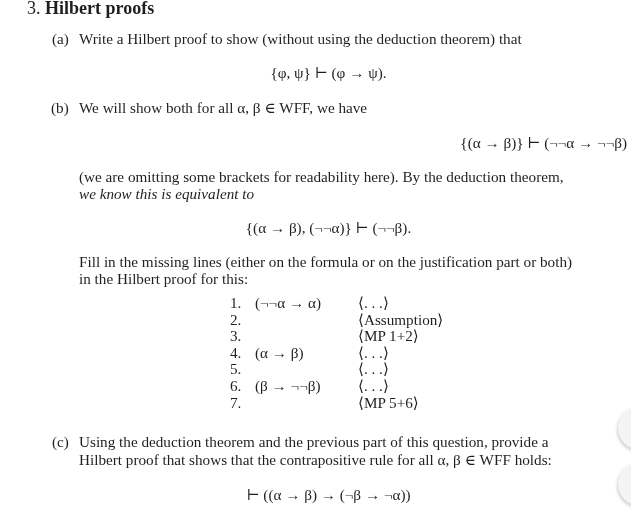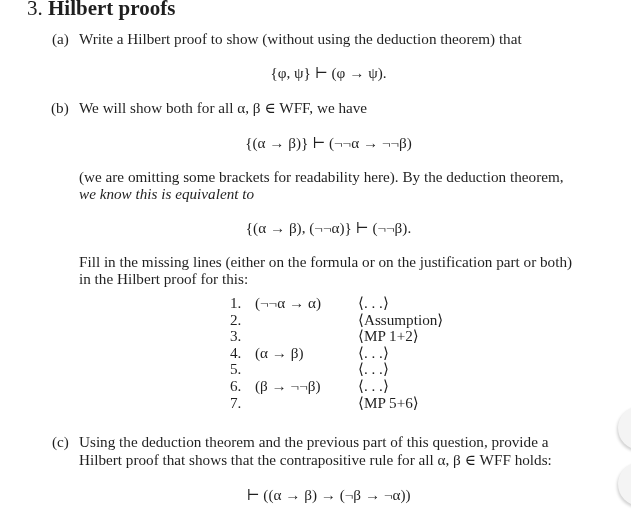--- a/index.html
+++ b/index.html
@@ -18,21 +18,21 @@
   .line {
     position: absolute;
     white-space: nowrap;
     font-family: "Liberation Serif", "DejaVu Serif", serif;
     font-size: 15.2px;
     line-height: 17px;
     color: #1f1f1f;
   }
   .title {
     font-weight: bold;
-    font-size: 21px;
+    font-size: 18px;
   }
   .title .num { font-weight: normal; }
   .math {
     position: absolute;
     white-space: nowrap;
     font-family: "Liberation Serif", "DejaVu Serif", serif;
     font-size: 15.2px;
     line-height: 17px;
     color: #1f1f1f;
     left: 0; right: 4px;
@@ -76,21 +76,21 @@
   <span class="num">3.</span>
   <span>Hilbert proofs</span>
 </div>
 
 <div class="line" style="left:52px; top:30px;">(a)</div>
 <div class="line" style="left:79px; top:30px;">Write a Hilbert proof to show (without using the deduction theorem) that</div>
 <div class="math" style="top:64px; left:30px;">{φ, ψ} ⊢ (φ → ψ).</div>
 
 <div class="line" style="left:51px; top:99px;">(b)</div>
 <div class="line" style="left:79px; top:99px;">We will show both for all α, β ∈ WFF, we have</div>
-<div class="math" style="top:134px; left:30px;">{(α → β)} ⊢ (¬¬α → ¬¬β)</div>
+<div class="math" style="top:134px; left:30px;text-align:right;">{(α → β)} ⊢ (¬¬α → ¬¬β)</div>
 
 <div class="line" style="left:79px; top:168px;font-family:Liberation Serif, serif;">(we are omitting some brackets for readability here). By the deduction theorem,</div>
 <div class="line" style="left:79px; top:185px;font-style:italic;">we know this is equivalent to</div>
 
 <div class="math" style="top:219px; left:30px;">{(α → β), (¬¬α)} ⊢ (¬¬β).</div>
 
 <div class="line" style="left:79px; top:253px;">Fill in the missing lines (either on the formula or on the justification part or both)</div>
 <div class="line" style="left:79px; top:270px;">in the Hilbert proof for this:</div>
 
 <div style="position:absolute; left:230px; top:295px; width:260px; height:120px;">

